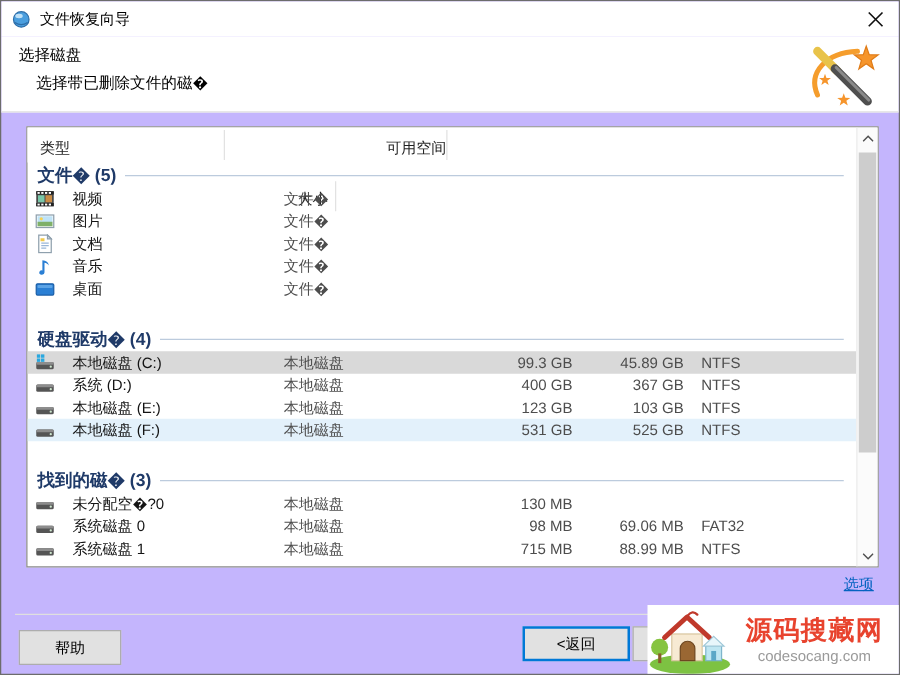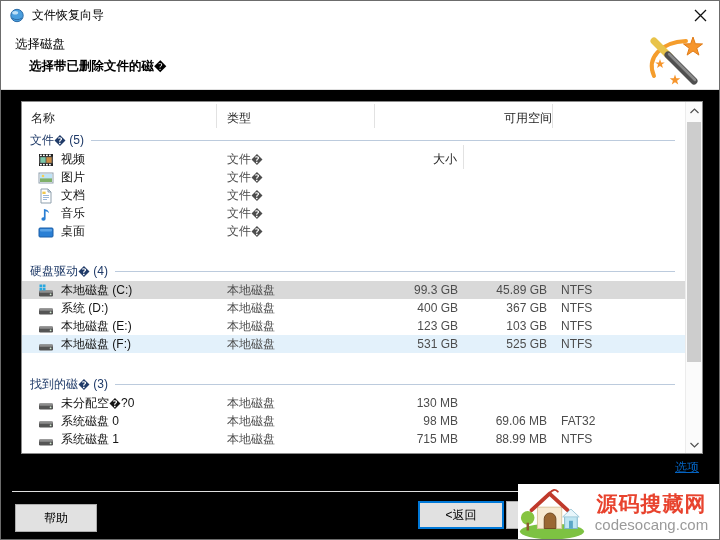--- a/index.html
+++ b/index.html
@@ -1,50 +1,50 @@
 <!DOCTYPE html>
 <html><head>
 <meta charset="utf-8">
 <style>
   * { margin:0; padding:0; box-sizing:border-box; }
   html,body { width:720px; height:540px; background:#d0d0d0; font-family:"Liberation Sans",sans-serif; font-size:12px; color:#1a1a1a; }
-  .window { position:relative; width:720px; height:540px; background:#000000; border:1px solid #6c6c6c; overflow:hidden; }
+  .window { position:relative; width:720px; height:540px; background:#c4b5fd; border:1px solid #6c6c6c; overflow:hidden; }
 
   
   .titlebar { position:absolute; top:0; left:0; right:0; height:28px; background:#ffffff; display:flex; align-items:center; padding-left:8px; }
   .titlebar .app-icon { width:16px; height:16px; margin-right:7px; display:inline-flex; }
   .titlebar .title-text { font-size:12px; color:#000; }
   .close-btn { position:absolute; right:8px; top:4px; width:22px; height:20px; display:flex; align-items:center; justify-content:center; cursor:pointer; }
 
   
   .hero { position:absolute; top:28px; left:0; right:0; height:61px; background:#fff; border-bottom:1px solid #dfdfdf; }
   .hero-title { position:absolute; left:14px; top:7px; font-weight:normal; font-size:12.5px; color:#000; }
-  .hero-sub { position:absolute; left:28px; top:28px; font-size:12.5px; color:#000;font-weight:bold; }
+  .hero-sub { position:absolute; left:28px; top:28px; font-size:12.5px; color:#000; }
   .wand { position:absolute; right:8px; top:1px; width:70px; height:58px; }
 
   
   .listbox { position:absolute; left:20px; top:100px; width:682px; height:353px; background:#fff; border:1px solid #8a8a8a; }
   .header-row { position:absolute; top:0; left:0; right:17px; height:28px; display:flex; background:#fff; }
   .hcell { height:24px; margin-top:2px; padding-top:6px; color:#1f1f1f; border-right:1px solid #e2e2e2; white-space:nowrap; }
   .h-name { width:195px; padding-left:9px; }
   .h-type { width:158px; padding-left:10px; }
   .h-size { width:89px; text-align:right; padding-right:6px;margin-top:43px; }
   .h-free { width:89px; text-align:right; padding-right:0; }
   .h-fs   { width:102px; padding-left:8px; }
 
   .rows { position:absolute; top:28px; left:0; width:663px; bottom:1px; overflow:hidden; }
   .section + .section { margin-top:21px; }
   .group-row { height:20px; display:flex; align-items:center; padding-left:8px; }
-  .group-title { color:#1f3a68; white-space:nowrap; padding-right:7px; font-size:12px; }
+  .group-title { color:#1f3a68; white-space:nowrap; padding-right:7px; font-size:14px;font-weight:bold; }
   .group-line { flex:1; height:1px; background:#bccbdd; margin-right:10px; }
   .row { height:18px; display:flex; align-items:center; }
   .row.selected { background:#d9d9d9; }
   .row.hover { background:#e3f1fb; }
   .cell { white-space:nowrap; overflow:hidden; }
-  .c-name { width:195px; padding-left:16px; display:flex; align-items:flex-end; gap:7px; color:#141414; }
+  .c-name { width:195px; padding-left:6px; display:flex; align-items:flex-start; gap:14px; color:#141414; }
   .c-type { width:158px; padding-left:10px; color:#4d4d4d; }
   .c-size { width:89px; text-align:right; padding-right:6px; color:#4d4d4d; }
   .c-free { width:89px; text-align:right; padding-right:6px; color:#4d4d4d; }
   .c-fs   { width:102px; padding-left:8px; color:#4d4d4d; }
   .icon { width:16px; height:16px; display:inline-flex; flex:0 0 16px; }
 
   
   .vscroll { position:absolute; top:0; right:0; bottom:0; width:17px; background:#fbfbfb; border-left:1px solid #ececec; }
   .sb-btn { position:absolute; left:0; width:16px; height:17px; display:flex; align-items:center; justify-content:center; cursor:pointer; }
   .sb-up { top:0; } .sb-down { bottom:0; }
@@ -56,21 +56,21 @@
   .btn { position:absolute; background:#e1e1e1; border:1px solid #adadad; font-family:"Liberation Sans",sans-serif; font-size:12px; color:#000; text-align:center; cursor:pointer; }
   .help-btn { left:14px; top:503px; width:82px; height:28px; }
   .back-btn { left:417px; top:500px; width:86px; height:28px; border:2px solid #0078d7; }
   .covered-btn { left:505px; top:500px; width:80px; height:28px; z-index:1; }
 
   
   .watermark { position:absolute; left:517px; top:483px; width:203px; height:57px; background:#fff; z-index:5; display:flex; align-items:center; }
   .wm-house { width:68px; height:56px; flex:0 0 68px; }
   .wm-texts { flex:1; padding-right:4px; text-align:center; }
   .wm-title { font-size:21px; font-weight:bold; color:#e8432e; letter-spacing:1px; line-height:1.1; }
-  .wm-domain { font-size:15px; color:#9a9a9a; margin-top:1px; }
+  .wm-domain { font-size:12px; color:#9a9a9a; margin-top:1px; }
 </style>
 </head>
 <body>
 
 <div class="window">
 
   <div class="titlebar">
     <span class="app-icon">
       <svg width="16" height="16" viewBox="0 0 16 16">
         <circle cx="8" cy="8.5" r="6.2" fill="#4a9ede" stroke="#2d6da8" stroke-width="1"></circle>
@@ -95,21 +95,20 @@
       <line x1="27" y1="25" x2="53" y2="51" stroke="#4f4f4f" stroke-width="7" stroke-linecap="round"></line>
       <line x1="28" y1="24" x2="54" y2="50" stroke="#8a8a8a" stroke-width="2.5" stroke-linecap="round"></line>
       <polygon transform="translate(52,17)" points="0,-10 2.35,-3.24 9.51,-3.09 3.8,1.24 5.88,8.09 0,4 -5.88,8.09 -3.8,1.24 -9.51,-3.09 -2.35,-3.24" fill="#f6952c" stroke="#e07c18" stroke-width="1"></polygon>
       <polygon transform="translate(19,34) scale(0.5)" points="0,-10 2.35,-3.24 9.51,-3.09 3.8,1.24 5.88,8.09 0,4 -5.88,8.09 -3.8,1.24 -9.51,-3.09 -2.35,-3.24" fill="#f6952c"></polygon>
       <polygon transform="translate(34,50) scale(0.55)" points="0,-10 2.35,-3.24 9.51,-3.09 3.8,1.24 5.88,8.09 0,4 -5.88,8.09 -3.8,1.24 -9.51,-3.09 -2.35,-3.24" fill="#f6952c"></polygon>
     </svg>
   </div>
 
   <div class="listbox">
     <div class="header-row">
-      <div class="hcell h-name">名称</div>
       <div class="hcell h-type">类型</div>
       <div class="hcell h-size">大小</div>
       <div class="hcell h-free">可用空间</div>
     </div>
 
     <div class="rows" id="list-rows">
         <div class="section">
           <div class="group-row">
             <span class="group-title">文件� (5)</span>
             <span class="group-line"></span>

